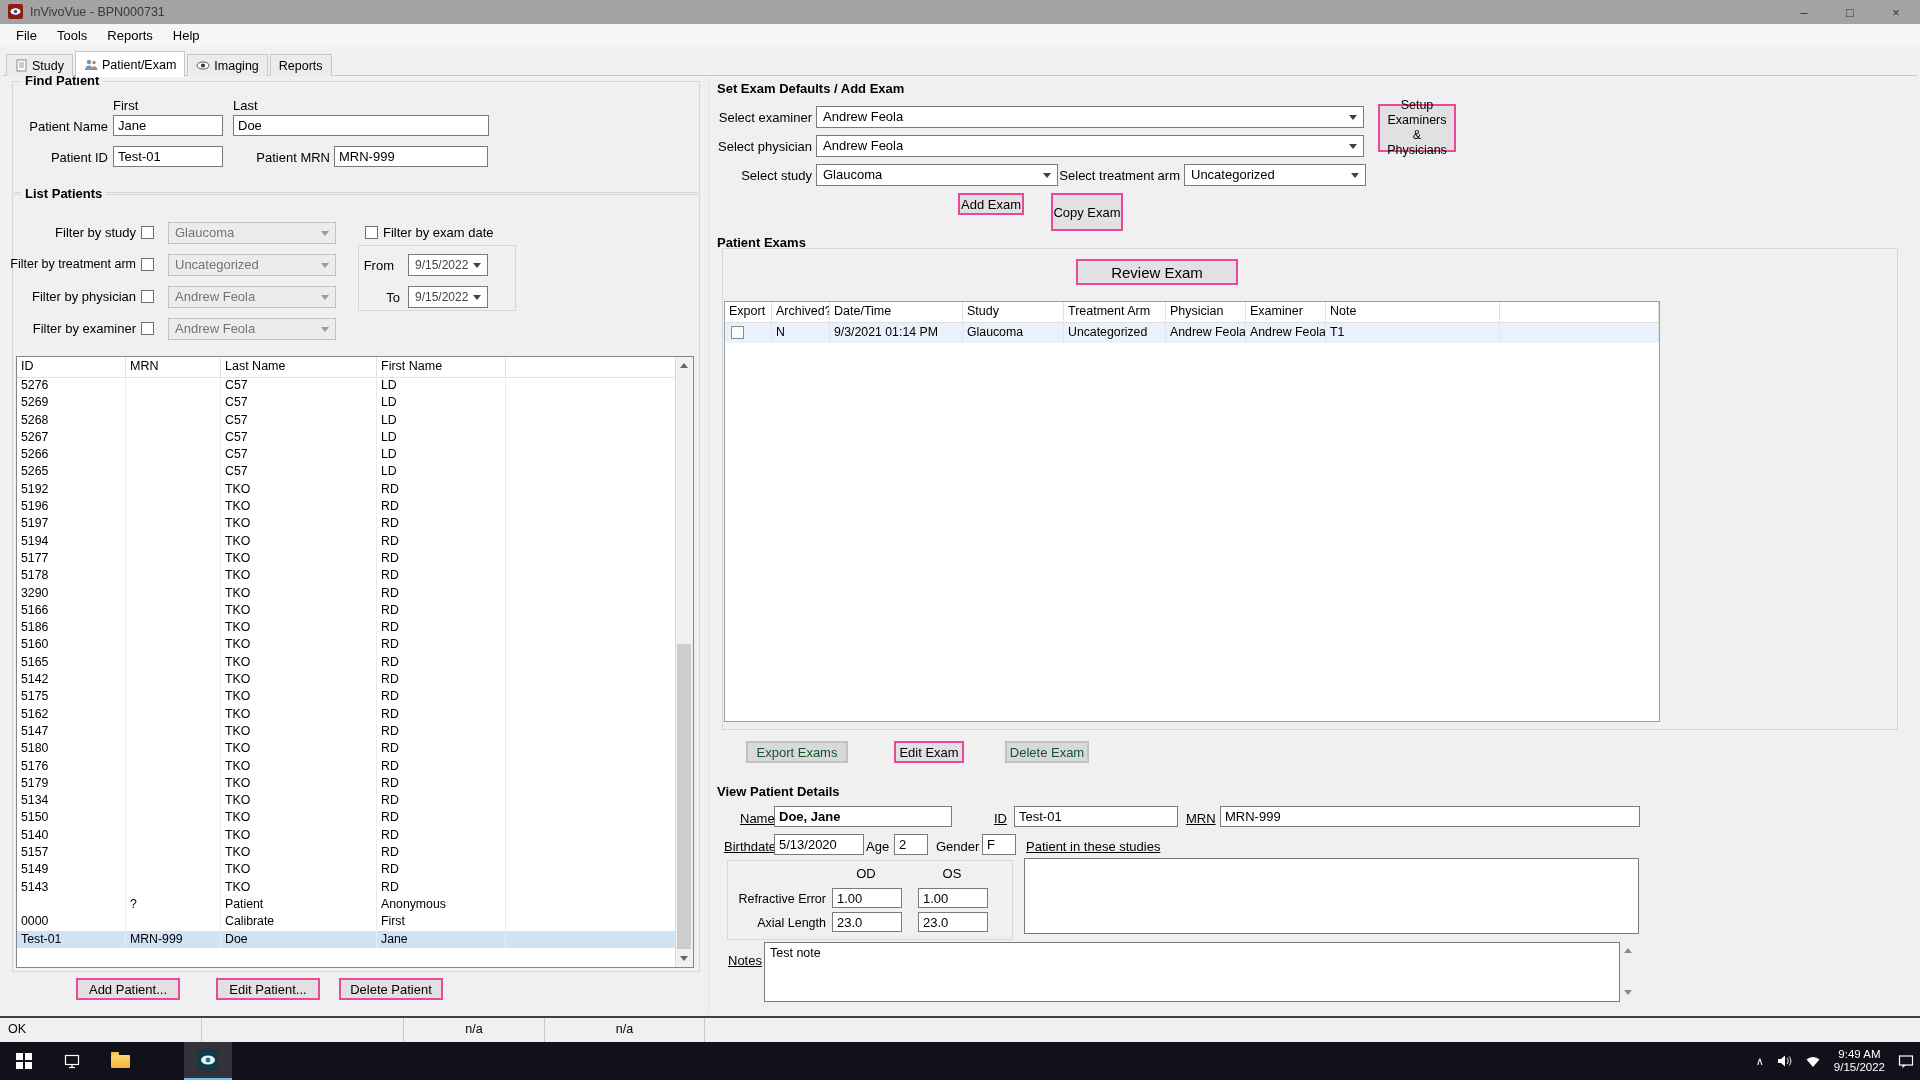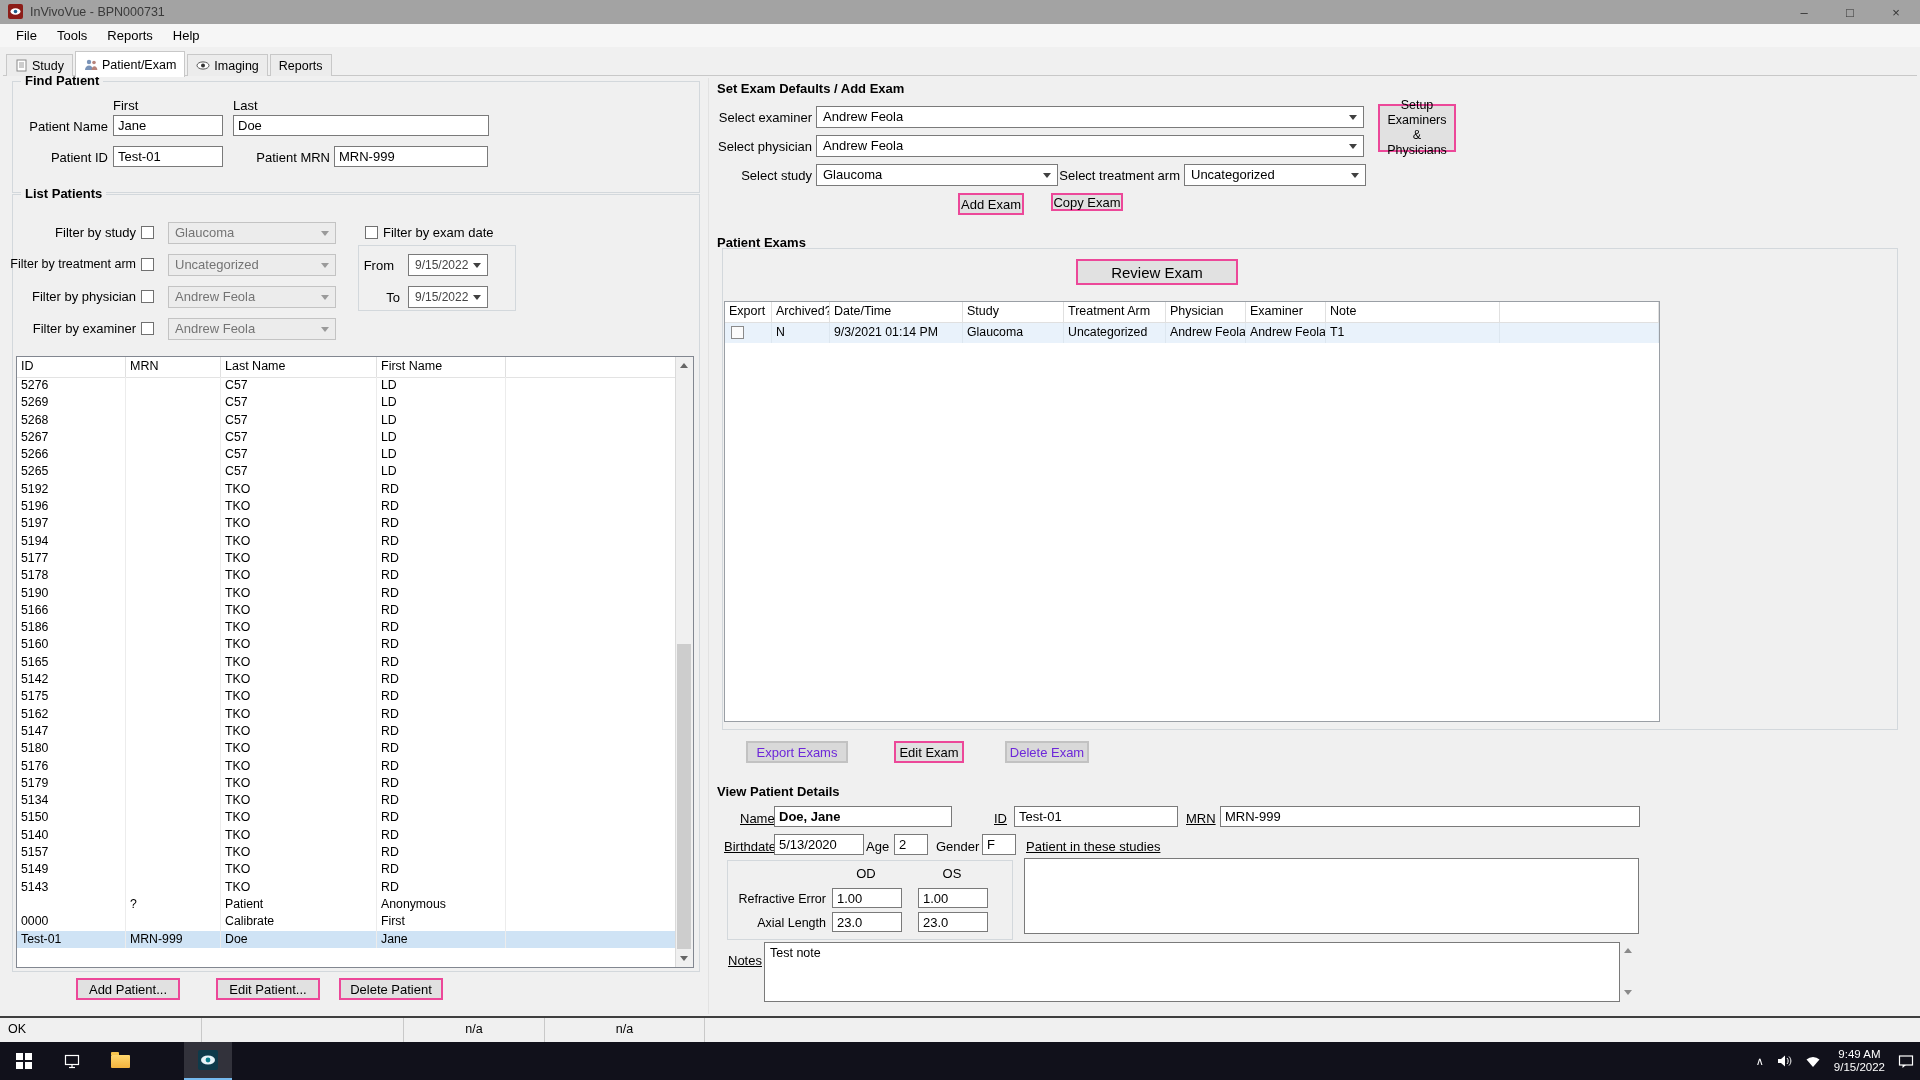--- a/index.html
+++ b/index.html
@@ -13,21 +13,21 @@
   .tbox{position:absolute;height:21px;border:1px solid #7a7a7a;background:#fff;
         font:13px "Liberation Sans",sans-serif;padding:0 4px;box-sizing:border-box}
   .combo{position:absolute;height:22px;border:1px solid #7a7a7a;background:#fff;box-sizing:border-box;
          font-size:13px;line-height:20px;padding:0 20px 0 6px;white-space:nowrap;overflow:hidden}
   .combo::after{content:"";position:absolute;right:6px;top:8px;border:4px solid transparent;border-top:5px solid #404040}
   .combo.disabled{background:#ececec;color:#747474;border-color:#c3c3c3}
   .combo.disabled::after{border-top-color:#9a9a9a}
   .combo.datebox{color:#444}
   .btn{position:absolute;display:flex;align-items:center;justify-content:center;background:#e1e1e1;
        border:2px solid #ec4899;font:13px "Liberation Sans",sans-serif;box-sizing:border-box;cursor:default;text-align:center}
-  .btn.disabled{color:#6d28d9;background:#d9d9d9;border-color:#c2c2c2}
+  .btn.disabled{color:#14532d;background:#d9d9d9;border-color:#c2c2c2}
   .chk{position:absolute;width:13px;height:13px;background:#fff;border:1px solid #707070;box-sizing:border-box}
   .gbox{position:absolute;border:1px solid #d3d8dc;box-sizing:border-box}
   .gtitle{position:absolute;top:-9px;left:8px;background:#f0f0f0;padding:0 4px;font-weight:bold;white-space:nowrap}
 
   
   #titlebar{position:absolute;left:0;top:0;width:1920px;height:24px;background:#a3a3a3}
   #appicon{position:absolute;left:8px;top:4px}
   #wtitle{position:absolute;left:30px;top:5px;color:#3a3a3a;font-size:12.5px}
   .wbtn{position:absolute;top:0;width:36px;height:24px;display:flex;align-items:center;justify-content:center;color:#333;font-size:13px}
   #menubar{position:absolute;left:0;top:24px;width:1920px;height:23px;background:#f6f6f6;display:flex;align-items:flex-start;padding-left:6px;box-sizing:border-box}
@@ -268,21 +268,21 @@
           <span class="cell"></span>
         </div>
         <div class="pl-row pgrid">
           <span class="cell">5178</span>
           <span class="cell"></span>
           <span class="cell">TKO</span>
           <span class="cell">RD</span>
           <span class="cell"></span>
         </div>
         <div class="pl-row pgrid">
-          <span class="cell">5190</span>
+          <span class="cell">3290</span>
           <span class="cell"></span>
           <span class="cell">TKO</span>
           <span class="cell">RD</span>
           <span class="cell"></span>
         </div>
         <div class="pl-row pgrid">
           <span class="cell">5166</span>
           <span class="cell"></span>
           <span class="cell">TKO</span>
           <span class="cell">RD</span>
@@ -441,21 +441,21 @@
   <span class="lbl r" style="left:698px;top:110px;width:114px">Select examiner</span>
   <div class="combo" style="left:816px;top:106px;width:548px"><span>Andrew Feola</span></div>
   <div class="btn" style="left:1378px;top:104px;width:78px;height:48px;font-size:12.5px;line-height:1.2;padding:2px">Setup Examiners &amp; Physicians</div>
   <span class="lbl r" style="left:698px;top:139px;width:114px">Select physician</span>
   <div class="combo" style="left:816px;top:135px;width:548px"><span>Andrew Feola</span></div>
   <span class="lbl r" style="left:698px;top:168px;width:114px">Select study</span>
   <div class="combo" style="left:816px;top:164px;width:242px"><span>Glaucoma</span></div>
   <span class="lbl r" style="left:1056px;top:168px;width:124px">Select treatment arm</span>
   <div class="combo" style="left:1184px;top:164px;width:182px"><span>Uncategorized</span></div>
   <div class="btn" style="left:958px;top:193px;width:66px;height:22px">Add Exam</div>
-  <div class="btn" style="left:1051px;top:193px;width:72px;height:18px">Copy Exam</div>
+  <div class="btn" style="left:1051px;top:193px;width:72px;height:38px">Copy Exam</div>
 
   <span class="lbl b" style="left:717px;top:235px">Patient Exams</span>
   <div class="gbox" style="left:722px;top:248px;width:1176px;height:482px"></div>
   <div class="btn" style="left:1076px;top:259px;width:162px;height:26px;font-size:15px">Review Exam</div>
   <div id="etable">
     <div id="ethead" class="egrid">
         <span>Export</span>
         <span>Archived?</span>
         <span>Date/Time</span>
         <span>Study</span>

